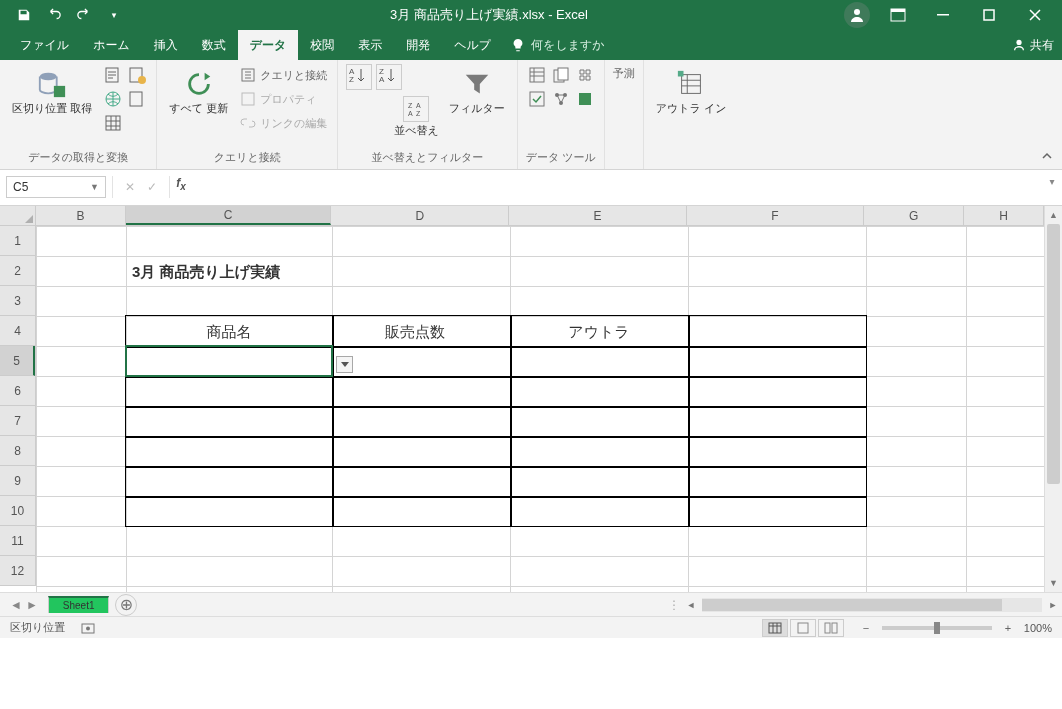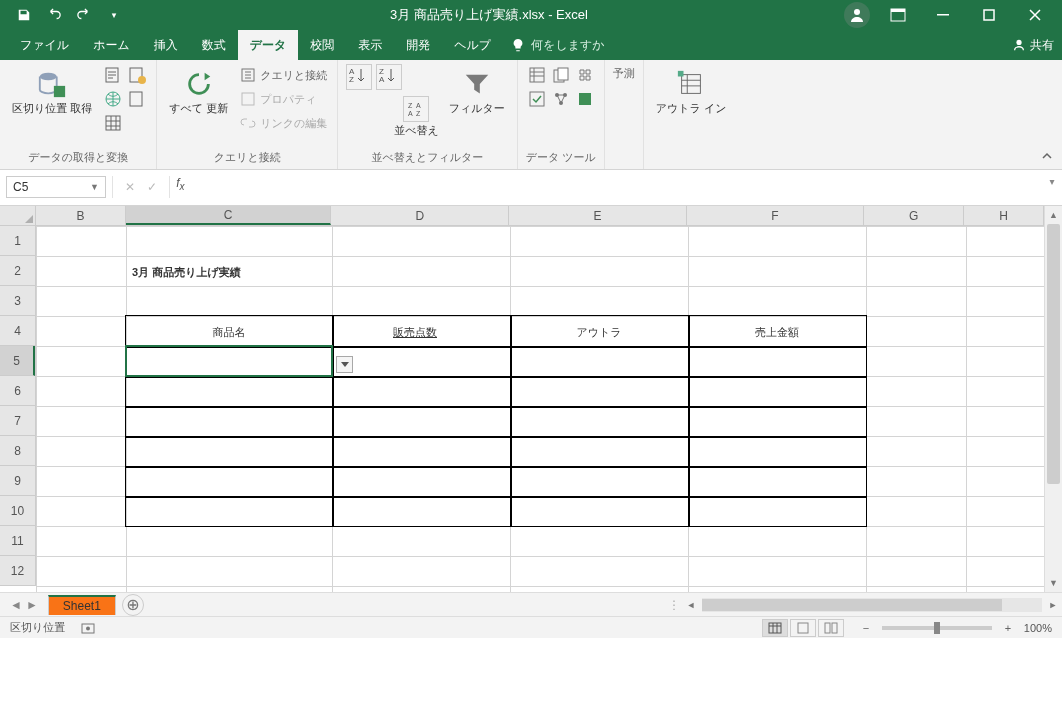--- a/index.html
+++ b/index.html
@@ -33,54 +33,54 @@
 .smallgrid { display: grid; grid-template-columns: repeat(2, 22px); grid-auto-rows: 22px; gap: 2px; }
 .smallgrid .cell, .smallgrid3 .cell { width: 22px; height: 22px; display: flex; align-items: center; justify-content: center; cursor: pointer; }
 .smallgrid3 { display: grid; grid-template-columns: repeat(3, 22px); grid-auto-rows: 22px; gap: 2px; }
 .ribbon .collapse { margin-left: auto; display: flex; align-items: flex-end; padding: 0 8px 6px 0; }
 
 .formula-bar { display: flex; height: 30px; border-bottom: 1px solid #d4d4d4; background: #fff; margin-top:6px; }
 .namebox { width: 100px; border: 1px solid #ccc; height: 22px; margin: 0 6px; display: flex; align-items: center; padding: 0 6px; font-size: 12px; justify-content: space-between; }
 .namebox .dd { color:#777; font-size:9px; cursor:pointer; }
 .fx-btns { display: flex; align-items: center; gap: 4px; color: #888; padding: 0 8px; border-left:1px solid #e3e3e3; border-right:1px solid #e3e3e3; height:22px; }
 .fx-btns span { cursor: pointer; padding: 0 4px; }
-.fx-label { font-style: italic; padding: 0 6px; color: #555; cursor: pointer; }
+.fx-label { font-style: italic; padding: 0 6px; color: #555; cursor: pointer; font-weight: bold; }
 .formula-input { flex: 1; padding: 0 6px; }
 .formula-expand { width:20px; text-align:center; color:#888; cursor:pointer; font-size:10px; }
 
 .sheet-area { position: relative; height: 386px; display: flex; }
 .rowhdrs { width: 36px; background: #e6e6e6; border-right: 1px solid #ccc; }
 .corner { height: 20px; background: #e6e6e6; border-bottom: 1px solid #ccc; border-right: 1px solid #ccc; position: relative; }
 .corner::after { content:""; position:absolute; right:2px; bottom:2px; width:0; height:0; border-left:8px solid transparent; border-bottom:8px solid #b0b0b0; }
 .colhdrs { display: flex; height: 20px; background: #e6e6e6; border-bottom: 1px solid #ccc; }
 .colhdr { border-right: 1px solid #ccc; text-align: center; font-size: 12px; color: #555; line-height: 20px; cursor:pointer; }
 .colhdr.active { background:#d2d2d2; border-bottom:2px solid #217346; line-height:18px; }
 .rowhdr { height: 30px; border-bottom: 1px solid #ccc; text-align: center; font-size: 12px; color: #555; line-height: 30px; cursor:pointer; }
 .rowhdr.active { background:#d2d2d2; border-right:2px solid #217346; }
 .grid { position: relative; flex: 1; overflow: hidden; }
 .gridlines .vline { position: absolute; top: 20px; bottom: 0; width: 1px; background: #d4d4d4; }
 .gridlines .hline { position: absolute; left: 0; right: 0; height: 1px; background: #d4d4d4; }
-.cell-text { position: absolute; font-size: 11px; color: #333; display: flex; align-items: center; padding: 16px 6px; }
+.cell-text { position: absolute; font-size: 15px; color: #333; display: flex; align-items: center; padding: 16px 6px; }
 .bold { font-weight: 700; }
 .center { justify-content: center; }
 .thick-border { border: 1.5px solid #000; position: absolute; }
 .thick-hline { position: absolute; height: 1.5px; background: #000; }
 .thick-vline { position: absolute; width: 1.5px; background: #000; }
 .active-cell { position: absolute; border: 2px solid #217346; background: transparent; pointer-events: none; }
 .dv-dropdown { position: absolute; width: 17px; height: 17px; border: 1px solid #a8a8a8; background: #f5f5f5; display: flex; align-items: center; justify-content: center; cursor: pointer; }
 .dv-dropdown::after { content:""; width:0; height:0; border-left:4px solid transparent; border-right:4px solid transparent; border-top:5px solid #555; }
 .vscroll { width: 18px; background: #f0f0f0; border-left: 1px solid #ddd; display: flex; flex-direction: column; }
 .vscroll .arrow { height: 18px; display: flex; align-items: center; justify-content: center; color: #777; cursor: pointer; font-size: 9px; }
 .vscroll .track { flex: 1; position: relative; }
 .vscroll .thumb { position: absolute; left: 2px; right: 2px; top: 0; height: 260px; background: #cdcdcd; border-radius: 2px; cursor: pointer; }
 
 .tabstrip { height: 24px; display: flex; align-items: center; border-top: 1px solid #ddd; background: #f3f3f3; }
 .tabstrip .nav { display: flex; gap: 4px; padding: 0 10px; color: #888; }
 .tabstrip .nav span { cursor: pointer; }
-.sheet-tab { background: #f97316; border: 1px solid #ccc; border-bottom: none; padding: 2px 14px; font-size: 12px; cursor: pointer; border-top:2px solid #217346; }
+.sheet-tab { background: #22c55e; border: 1px solid #ccc; border-bottom: none; padding: 2px 14px; font-size: 10px; cursor: pointer; border-top:2px solid #217346; }
 .addsheet { width: 22px; height: 22px; border-radius: 50%; display: flex; align-items: center; justify-content: center; margin-left: 6px; color: #777; cursor: pointer; font-size: 16px; border:1px solid #ccc; }
 .tabstrip .hscroll { margin-left: auto; display: flex; align-items: center; height: 100%; }
 .hscroll .arrow { width: 18px; text-align: center; color: #777; cursor: pointer; font-size: 9px; }
 .hscroll .track { width: 340px; height: 14px; background: #e6e6e6; position: relative; margin: 0 2px; }
 .hscroll .thumb { position: absolute; top: 1px; bottom: 1px; left: 0; width: 300px; background: #cdcdcd; cursor: pointer; }
 .hscroll .grip { width:8px; color:#aaa; font-size:12px; margin:0 6px; cursor:col-resize; }
 
 .statusbar { height: 22px; background: #f3f3f3; border-top: 1px solid #ddd; display: flex; align-items: center; padding: 0 10px; font-size: 11px; color: #555; }
 .statusbar .views { margin-left: auto; display: flex; align-items: center; gap: 2px; }
 .viewbtn { width: 26px; height: 18px; border: 1px solid #ccc; display: flex; align-items: center; justify-content: center; cursor: pointer; }
@@ -436,23 +436,22 @@
         <div class="hline" style="top: 260px;"></div>
         <div class="hline" style="top: 290px;"></div>
         <div class="hline" style="top: 320px;"></div>
         <div class="hline" style="top: 350px;"></div>
         <div class="hline" style="top: 380px;"></div>
       </div>
 
     <div class="cell-text bold" style="left:90px; top:50px; width:200px; height:30px;">3月 商品売り上げ実績</div>
 
     <div class="cell-text center" style="left:90px; top:110px; width:206px; height:28px;text-align:center;">商品名</div>
-    <div class="cell-text center" style="left:296px; top:110px; width:166px; height:30px;text-decoration:underline;">販売点数</div>
+    <div class="cell-text center" style="left:296px; top:110px; width:166px; height:30px;">販売点数</div>
     <div class="cell-text center" style="left:474px; top:110px; width:178px; height:30px;">アウトラ</div>
-    <div class="cell-text center" style="left:652px; top:110px; width:178px; height:30px;">売上金額</div>
 
     <div class="thick-border" style="left:89px; top:109px; width:742px; height:212px;"></div>
 
     <div class="thick-hline" style="left:89px; top:140px; width:742px;"></div>
 
     <div class="thick-hline" style="left:89px; top:170px; width:742px;"></div>
     <div class="thick-hline" style="left:89px; top:200px; width:742px;"></div>
     <div class="thick-hline" style="left:89px; top:230px; width:742px;"></div>
     <div class="thick-hline" style="left:89px; top:260px; width:742px;"></div>
     <div class="thick-hline" style="left:89px; top:290px; width:742px;"></div>

